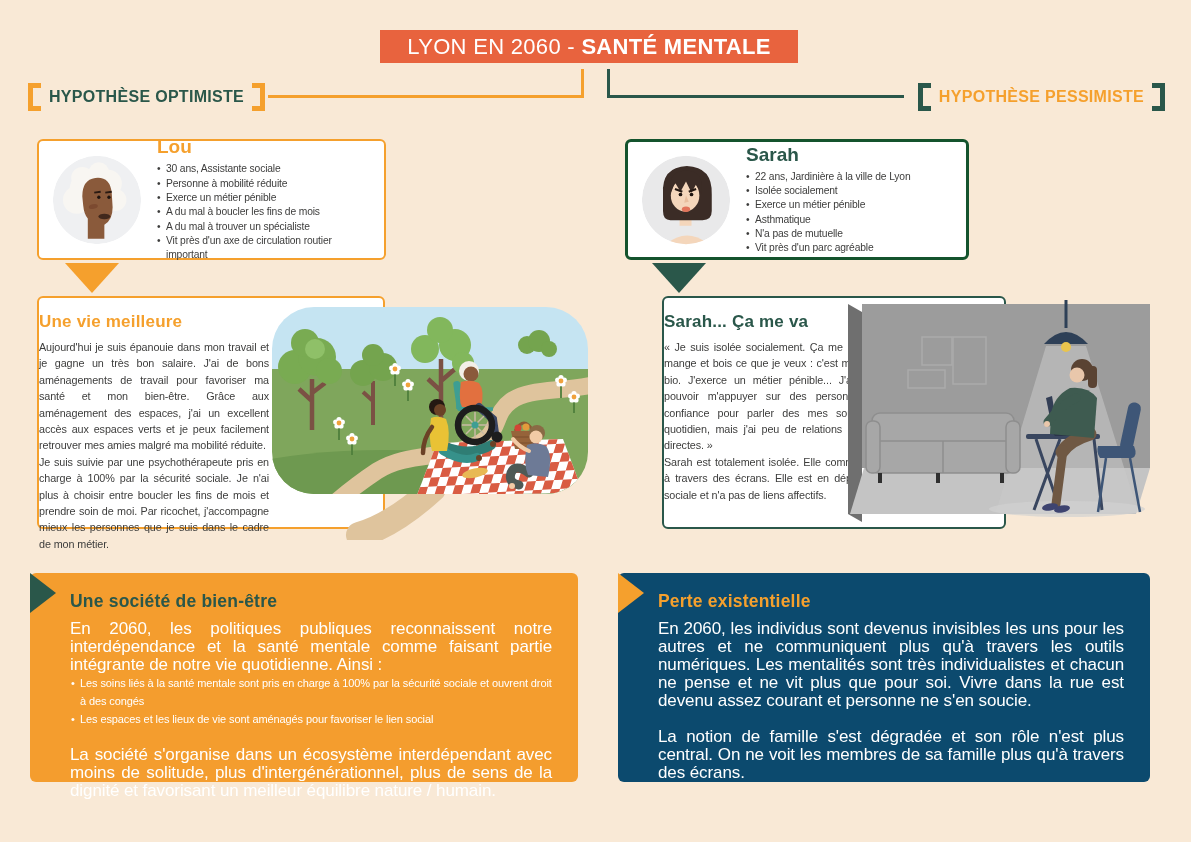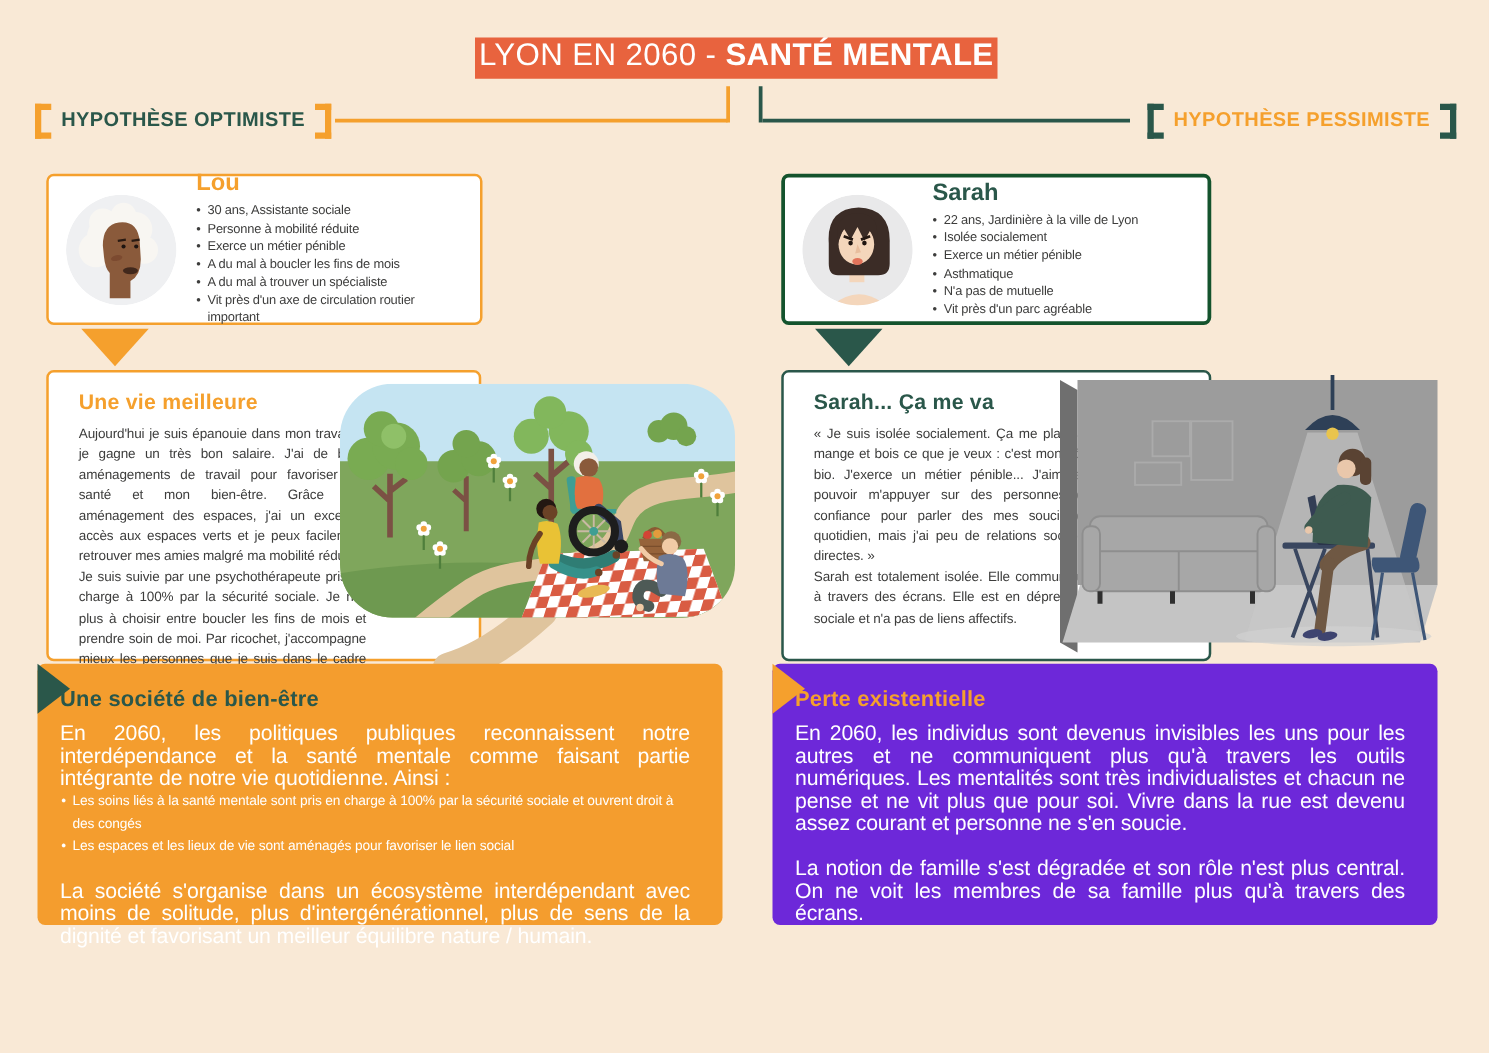--- a/index.html
+++ b/index.html
@@ -1,22 +1,22 @@
 <!DOCTYPE html>
 <html lang="fr"><head>
 <meta charset="utf-8">
 <style>
   html,body{margin:0;padding:0;background:#F9E9D6}
   .page{position:relative;width:1191px;height:842px;background:#F9E9D6;overflow:hidden;
         font-family:"Liberation Sans","DejaVu Sans",sans-serif;color:#3D3D3C}
 
   
   .banner{position:absolute;left:380px;top:30px;width:418px;height:33px;background:#E8633E;
-          color:#fff;display:flex;align-items:flex-start;justify-content:center;
-          font-size:25px;letter-spacing:.3px;white-space:pre}
+          color:#fff;display:flex;align-items:center;justify-content:center;
+          font-size:22px;letter-spacing:.3px;white-space:pre}
   .t-reg{font-weight:normal}
   .t-bold{font-weight:bold}
 
   
   .conn{position:absolute}
   #c1{left:268px;top:95px;width:314px;height:3px;background:#F5A02D}
   #c2{left:581px;top:69px;width:3px;height:29px;background:#F5A02D}
   #c3{left:607px;top:69px;width:3px;height:29px;background:#2A574A}
   #c4{left:610px;top:95px;width:294px;height:3px;background:#2A574A}
 
@@ -44,36 +44,36 @@
   .traits{margin:0;padding:0;list-style:none;font-size:10.3px;line-height:14.3px;
           letter-spacing:-.15px;color:#3D3D3C}
   .traits li{position:relative;padding-left:9px}
   .traits li::before{content:"•";position:absolute;left:0}
 
   .tri-down{position:absolute;top:263px;width:0;height:0;
             border-left:27px solid transparent;border-right:27px solid transparent}
   #tri-down-left{left:65px;border-top:30px solid #F5A02D}
   #tri-down-right{left:652px;border-top:30px solid #2A574A}
 
-  .story{padding:14px 24px}
+  .story{padding:14px 0}
   .story-left{left:37px;top:296px;width:348px;height:233px;border:2px solid #F5A02D}
-  .story-right{left:625px;top:296px;width:344px;height:233px;border:2px solid #2A574A}
+  .story-right{left:662px;top:296px;width:344px;height:233px;border:2px solid #2A574A}
   .story-title{margin:0 0 7px;font-size:17px;font-weight:bold;letter-spacing:.2px}
   .story-text{margin:0;font-size:10.8px;line-height:16.4px;text-align:justify;letter-spacing:-.1px}
   .story-left .story-text{width:230px}
   .story-right .story-text{width:222px}
 
   svg.park{position:absolute;left:265px;top:297px;width:330px;height:243px}
   svg.room{position:absolute;left:848px;top:300px;width:304px;height:232px}
 
   
-  .society{position:absolute;top:531px;height:209px;border-radius:6px;box-sizing:border-box;
-           padding:18px 26px 0 18px;color:#fff}
+  .society{position:absolute;top:573px;height:209px;border-radius:6px;box-sizing:border-box;
+           padding:18px 26px 0 40px;color:#fff}
   .society-orange{left:30px;width:548px;background:#F49D2E}
-  .society-teal{left:618px;width:532px;background:#6d28d9}
+  .society-teal{left:618px;width:532px;background:#0c4a6e}
   .tri-side{position:absolute;left:0;top:0;width:0;height:0;
             border-top:20px solid transparent;border-bottom:20px solid transparent}
   .tri-side-teal{border-left:26px solid #2A574A}
   .tri-side-orange{border-left:26px solid #F5A02D}
   .soc-title{margin:0 0 8px;font-size:17.5px;font-weight:bold;letter-spacing:.2px}
   .society-orange .soc-title{color:#2A574A}
   .society-teal .soc-title{color:#F5A02D}
   .soc-text{margin:0;font-size:17px;line-height:18px;letter-spacing:-.1px;text-align:justify}
   .soc-bullets{margin:0;padding:0;list-style:none;font-size:11px;line-height:18px;letter-spacing:-.1px}
   .soc-bullets li{position:relative;padding-left:10px}

